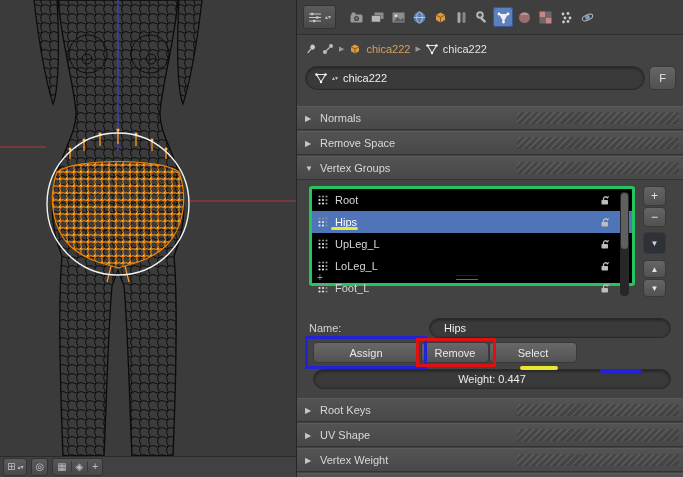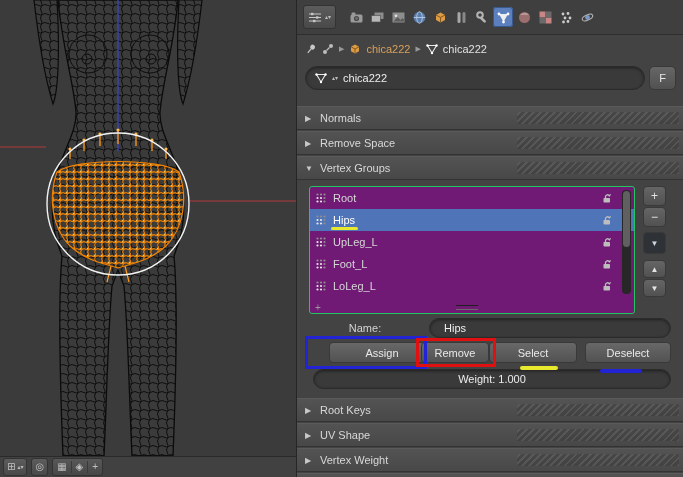--- a/index.html
+++ b/index.html
@@ -43,40 +43,40 @@
   .f-btn{width:27px;height:24px;display:flex;align-items:center;justify-content:center;
          background:linear-gradient(#666,#515151);border:1px solid #393939;border-radius:5px;color:#e8e8e8;box-sizing:border-box;}
 
   .panel-h{position:absolute;left:0;width:100%;height:24px;background:linear-gradient(#535353,#484848);
            border-top:1px solid #5a5a5a;border-bottom:1px solid #333;display:flex;align-items:center;
            padding-left:8px;box-sizing:border-box;cursor:pointer;}
   .panel-h .tri{font-size:8px;color:#c8c8c8;width:15px;}
   .panel-h .stripes{position:absolute;right:4px;top:5px;bottom:5px;width:42%;
     background:repeating-linear-gradient(-45deg,rgba(255,255,255,.05) 0 2px,rgba(0,0,0,.12) 2px 5px);}
 
-  .vg-list{position:absolute;left:12px;top:186px;width:326px;height:128px;background:#701a75;
-           border:1px solid #22c55e;border-radius:3px;box-sizing:border-box;}
+  .vg-list{position:absolute;left:12px;top:186px;width:326px;height:100px;background:#000000;
+           border:3px solid #22c55e;border-radius:3px;box-sizing:border-box;}
   .vg-row{height:22px;display:flex;align-items:center;gap:6px;padding:0 5px;box-sizing:border-box;color:#d6d6d6;}
   .vg-row.selected{background:#4f74b8;color:#fff;}
   .vg-row .nm{flex:1;}
   .ic12{width:12px;height:12px;flex:0 0 auto;}
   .vg-scroll{position:absolute;right:3px;top:3px;width:9px;height:104px;background:#272727;border-radius:4px;}
   .vg-thumb{position:absolute;left:1px;top:1px;width:7px;height:56px;background:#606060;border-radius:4px;}
   .vg-foot{position:absolute;left:0;bottom:0;width:100%;height:11px;display:flex;align-items:center;}
   .vg-plus{color:#9a9a9a;font-size:10px;margin-left:5px;}
   .vg-grip{margin:0 auto;width:22px;border-top:1px solid #1f1f1f;border-bottom:1px solid #6a6a6a;height:3px;}
 
   .sbtn{position:absolute;left:346px;width:23px;height:20px;display:flex;align-items:center;justify-content:center;
         background:linear-gradient(#656565,#515151);border:1px solid #393939;border-radius:4px;
         color:#e4e4e4;font-size:12px;box-sizing:border-box;}
   .sbtn.dark{background:#2e3237;color:#cfd6e2;font-size:8px;height:22px;}
   .sbtn.arrow{font-size:8px;height:18px;}
 
   .name-row{position:absolute;top:318px;left:12px;width:362px;height:20px;display:flex;align-items:center;}
-  .name-lbl{width:112px;text-align:center;padding-right:8px;color:#d3d3d3;}
+  .name-lbl{width:112px;text-align:left;padding-right:8px;color:#d3d3d3;}
   .name-field{flex:1;height:20px;background:#3a3a3a;border:1px solid #2b2b2b;border-radius:10px;
               display:flex;align-items:center;padding:0 14px;box-shadow:inset 0 1px 3px rgba(0,0,0,.45);color:#efefef;box-sizing:border-box;}
 
   .btn{position:absolute;top:342px;height:21px;display:flex;align-items:center;justify-content:center;
        background:linear-gradient(#686868,#525252);border:1px solid #393939;border-radius:4px;
        color:#e9e9e9;box-sizing:border-box;}
   .slider{position:absolute;top:369px;left:16px;width:358px;height:20px;background:#3a3a3a;
           border:1px solid #2b2b2b;border-radius:10px;display:flex;align-items:center;justify-content:center;
           box-shadow:inset 0 1px 3px rgba(0,0,0,.5);color:#ececec;box-sizing:border-box;}
 
@@ -363,31 +363,31 @@
         <span class="nm">UpLeg_L</span>
         <svg class="ic12">
             <use href="#i-lock"></use>
           </svg>
         <span style="width:10px"></span>
       </div>
       <div class="vg-row">
         <svg class="ic12">
             <use href="#i-vg"></use>
           </svg>
+        <span class="nm">LoLeg_L</span>
+        <svg class="ic12">
+            <use href="#i-lock"></use>
+          </svg>
+        <span style="width:10px"></span>
+      </div>
+      <div class="vg-row">
+        <svg class="ic12">
+            <use href="#i-vg"></use>
+          </svg>
         <span class="nm">Foot_L</span>
-        <svg class="ic12">
-            <use href="#i-lock"></use>
-          </svg>
-        <span style="width:10px"></span>
-      </div>
-      <div class="vg-row">
-        <svg class="ic12">
-            <use href="#i-vg"></use>
-          </svg>
-        <span class="nm">LoLeg_L</span>
         <svg class="ic12">
             <use href="#i-lock"></use>
           </svg>
         <span style="width:10px"></span>
       </div>
       <div class="vg-scroll">
           <div class="vg-thumb"></div>
         </div>
       <div class="vg-foot">
         <span class="vg-plus">+</span>
@@ -402,27 +402,26 @@
     <div class="sbtn arrow" style="top:260px">▲</div>
     <div class="sbtn arrow" style="top:279px">▼</div>
 
     <div class="name-row">
       <span class="name-lbl">Name:</span>
       <div class="name-field">
         <span>Hips</span>
       </div>
     </div>
 
-    <div class="btn" style="left:32px;width:106px">Assign</div>
+    <div class="btn" style="left:16px;width:106px">Assign</div>
     <div class="btn" style="left:124px;width:68px">Remove</div>
     <div class="btn" style="left:192px;width:88px">Select</div>
-    <div class="btn" style="left:288px;width:86px">Deselect</div>
 
     <div class="slider">
-      <span>Weight: 1.000</span>
+      <span>Weight: 0.447</span>
     </div>
 
     <div class="panel-h" style="top:398px">
       <span class="tri">▶</span>
       <span>Root Keys</span>
       <span class="stripes"></span>
     </div>
     <div class="panel-h" style="top:423px">
       <span class="tri">▶</span>
       <span>UV Shape</span>

